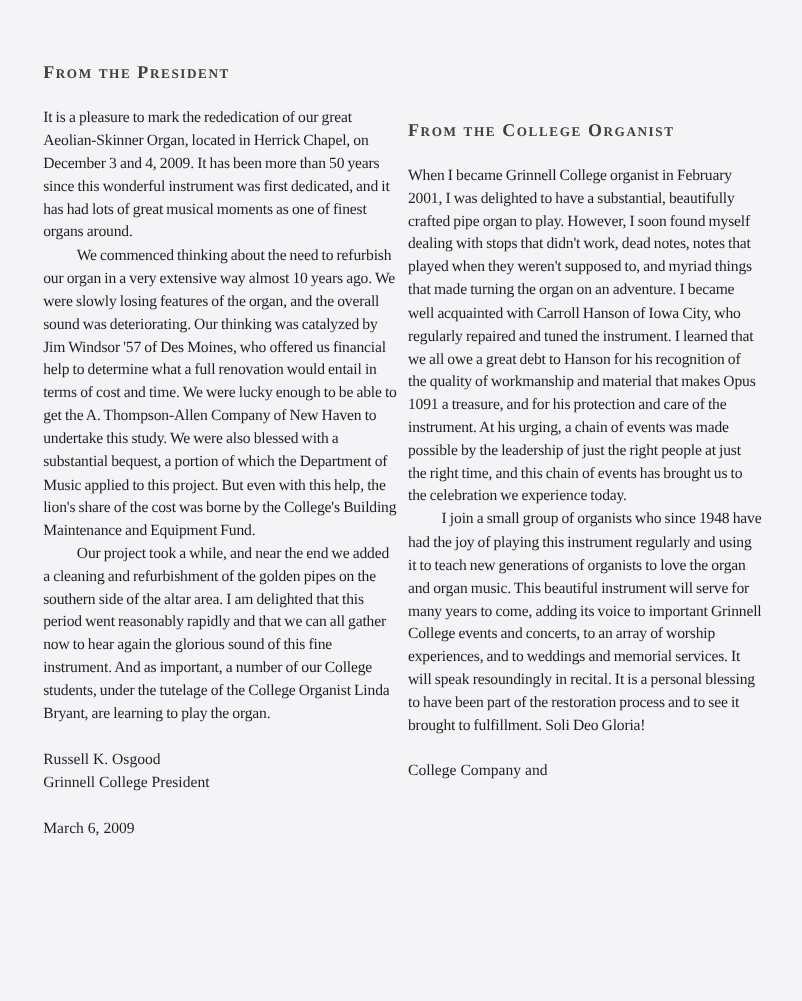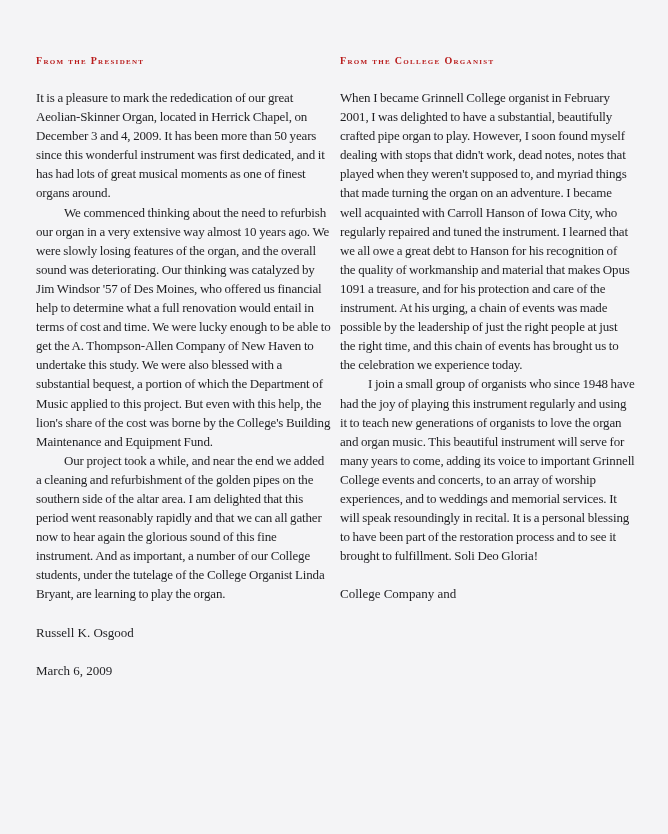--- a/index.html
+++ b/index.html
@@ -14,29 +14,29 @@
       overflow: hidden;
       font-family: "Liberation Serif", "DejaVu Serif", serif;
       color: #1f1f22;
     }
     .column {
       position: absolute;
       top: 52px;
       width: 295px;
     }
     #col-left { left: 36px; }
-    #col-right { left: 340px; }
+    #col-right { left: 340px; margin-top: 48px; }
     .heading {
-      font-size: 10px;
+      font-size: 15px;
       font-weight: bold;
       letter-spacing: 1.3px;
       font-variant: small-caps;
       margin: 0 0 18px 0;
       line-height: 18px;
-      color: #b91c1c;
+      color: #404040;
     }
     .para {
       font-size: 13px;
       line-height: 19.1px;
       margin: 0;
       word-spacing: -0.4px;
       letter-spacing: -0.15px;
     }
     .para.indent { text-indent: 28px; }
     .sig {
@@ -50,20 +50,21 @@
 </head>
 <body>
 
 <div id="col-left" class="column">
   <h2 class="heading">From the President</h2>
   <p class="para">It is a pleasure to mark the rededication of our great Aeolian-Skinner Organ, located in Herrick Chapel, on December 3 and 4, 2009. It has been more than 50 years since this wonderful instrument was first dedicated, and it has had lots of great musical moments as one of finest organs around.</p>
   <p class="para indent">We commenced thinking about the need to refurbish our organ in a very extensive way almost 10 years ago. We were slowly losing features of the organ, and the overall sound was deteriorating. Our thinking was catalyzed by Jim Windsor '57 of Des Moines, who offered us financial help to determine what a full renovation would entail in terms of cost and time. We were lucky enough to be able to get the A. Thompson-Allen Company of New Haven to undertake this study. We were also blessed with a substantial bequest, a portion of which the Department of Music applied to this project. But even with this help, the lion's share of the cost was borne by the College's Building Maintenance and Equipment Fund.</p>
   <p class="para indent">Our project took a while, and near the end we added a cleaning and refurbishment of the golden pipes on the southern side of the altar area. I am delighted that this period went reasonably rapidly and that we can all gather now to hear again the glorious sound of this fine instrument. And as important, a number of our College students, under the tutelage of the College Organist Linda Bryant, are learning to play the organ.</p>
   <div class="spacer"></div>
   <p class="sig">Russell K. Osgood</p>
+  <p class="sig">Grinnell College President</p>
   <div class="spacer"></div>
   <p class="sig">March 6, 2009</p>
 </div>
 
 <div id="col-right" class="column">
   <h2 class="heading">From the College Organist</h2>
   <p class="para">When I became Grinnell College organist in February 2001, I was delighted to have a substantial, beautifully crafted pipe organ to play. However, I soon found myself dealing with stops that didn't work, dead notes, notes that played when they weren't supposed to, and myriad things that made turning the organ on an adventure. I became well acquainted with Carroll Hanson of Iowa City, who regularly repaired and tuned the instrument. I learned that we all owe a great debt to Hanson for his recognition of the quality of workmanship and material that makes Opus 1091 a treasure, and for his protection and care of the instrument. At his urging, a chain of events was made possible by the leadership of just the right people at just the right time, and this chain of events has brought us to the celebration we experience today.</p>
   <p class="para indent"><span>I join a small group of organists who since 1948 have had the joy of playing this instrument regularly and using it to teach new generations of organists to love the organ and organ music. This beautiful instrument will serve for many years to come, adding its voice to important Grinnell College events and concerts, to an array of worship experiences, and to weddings and memorial services. It will speak resoundingly in recital. It is a personal blessing to have been part of the restoration process and to see it brought to fulfillment.</span> <span class="italic">Soli Deo Gloria!</span></p>
   <div class="spacer"></div>
   <p class="sig">College Company and</p>

